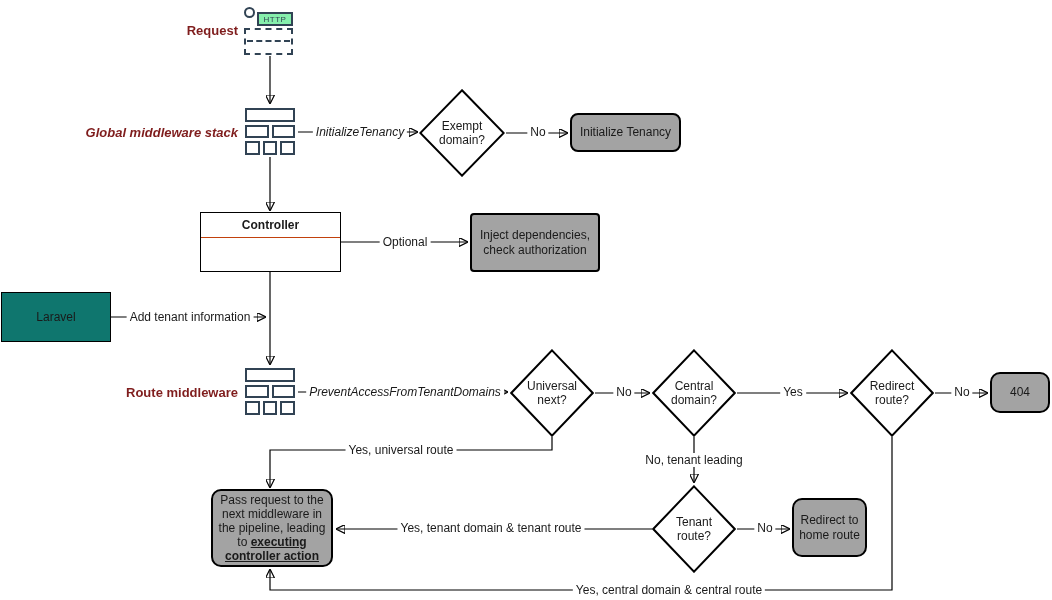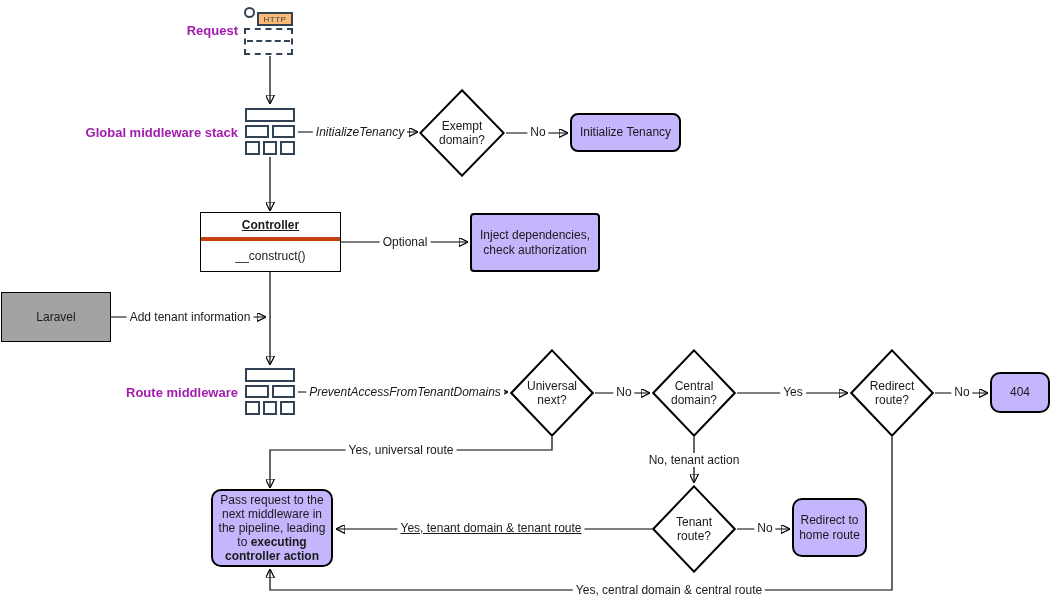--- a/index.html
+++ b/index.html
@@ -9,79 +9,79 @@
     overflow:hidden;
   }
   #connectors{position:absolute;left:0;top:0;width:1052px;height:600px;}
   #connectors path{stroke:#000;stroke-width:1.2;fill:none;}
 
   
   .abs{position:absolute;box-sizing:border-box;}
 
   
   .rbox{
-    border:2px solid #000;border-radius:10px;background:#c4b5fd;
+    border:2px solid #000;border-radius:10px;background:#a3a3a3;
     display:flex;align-items:center;justify-content:center;
     text-align:center;line-height:1.18;padding:3px 5px;
   }
   
   .pbox{
-    border:1px solid #000;background:#a3a3a3;
+    border:1px solid #000;background:#0f766e;
     display:flex;align-items:center;justify-content:center;text-align:center;
   }
   
   .uml{border:1px solid #000;background:#fff;display:flex;flex-direction:column;}
   .uml .uml-head{
     height:24px;display:flex;align-items:center;justify-content:center;
-    font-weight:bold;border-bottom:4px solid #c2410c;text-decoration:underline;
+    font-weight:bold;border-bottom:1px solid #c2410c;
   }
   .uml .uml-body{flex:1;display:flex;align-items:center;justify-content:center;}
 
   
   .diamond{display:flex;align-items:center;justify-content:center;text-align:center;}
   .diamond svg{position:absolute;left:0;top:0;width:100%;height:100%;}
   .diamond .lbl{position:relative;line-height:1.2;width:70%;}
 
   
   .edge-label{
     position:absolute;transform:translate(-50%,-50%);
     background:#fff;padding:0 3px;white-space:nowrap;color:#1a1a1a;
   }
   .italic{font-style:italic;}
 
   
   .nav-label{
-    position:absolute;font-weight:bold;color:#a21caf;font-size:13px;
+    position:absolute;font-weight:bold;color:#7f1d1d;font-size:13px;
     text-align:right;white-space:nowrap;
   }
 
   
   .mw-icon{position:absolute;width:50px;height:47px;display:flex;flex-direction:column;gap:3px;}
   .mw-row{display:flex;gap:3px;flex:1;}
   .mw-cell{flex:1;border:2px solid #314354;background:#fff;box-sizing:border-box;}
 
   
   .req-icon{position:absolute;width:52px;height:49px;}
   .req-http{
     position:absolute;left:13px;top:5px;width:36px;height:14px;
-    border:2px solid #314354;background:#fdba74;box-sizing:border-box;
+    border:2px solid #314354;background:#86efac;box-sizing:border-box;
     display:flex;align-items:center;justify-content:center;
     font-size:8px;letter-spacing:0.5px;color:#314354;
   }
   .req-circle{
     position:absolute;left:0;top:0;width:11px;height:11px;border-radius:50%;
     border:2px solid #314354;background:#fff;box-sizing:border-box;
   }
   .req-dash{
     position:absolute;left:0;top:21px;width:49px;height:27px;
     border:2px dashed #314354;background:#fff;box-sizing:border-box;
   }
   .req-dash-mid{position:absolute;left:1px;right:1px;top:10px;border-top:2px dashed #314354;}
 
-  .bold{font-weight:bold;}
+  .bold{font-weight:bold;text-decoration:underline;}
 </style>
 </head>
 <body>
 
 <div id="canvas">
 
   <svg id="connectors" xmlns="http://www.w3.org/2000/svg">
     <defs>
       <marker id="arr" markerWidth="9" markerHeight="9" refX="8" refY="4.5" orient="auto" markerUnits="userSpaceOnUse">
         <path d="M0,0 L9,4.5 L0,9 Z" fill="#000" stroke="none"></path>
@@ -121,36 +121,35 @@
     <div class="mw-row">
         <div class="mw-cell"></div>
         <div class="mw-cell"></div>
       </div>
     <div class="mw-row">
         <div class="mw-cell"></div>
         <div class="mw-cell"></div>
         <div class="mw-cell"></div>
       </div>
   </div>
-  <div class="nav-label" style="left:50px;top:125px;width:188px;">Global middleware stack</div>
+  <div class="nav-label" style="left:50px;top:125px;width:188px;font-style:italic;">Global middleware stack</div>
 
   <div class="abs diamond" style="left:419px;top:89px;width:86px;height:88px;">
     <svg viewBox="0 0 100 100" preserveAspectRatio="none">
         <polygon points="50,1.5 98.5,50 50,98.5 1.5,50" fill="#fff" stroke="#000" stroke-width="2" vector-effect="non-scaling-stroke"></polygon>
       </svg>
     <div class="lbl">Exempt domain?</div>
   </div>
 
   <div class="abs rbox" style="left:570px;top:113px;width:111px;height:39px;border-radius:8px;">
     <span>Initialize Tenancy</span>
   </div>
 
   <div class="abs uml" style="left:200px;top:212px;width:141px;height:60px;">
     <div class="uml-head">Controller</div>
-    <div class="uml-body">__construct()</div>
   </div>
 
   <div class="abs rbox" style="left:470px;top:213px;width:130px;height:59px;border-radius:4px;">
     <span>Inject dependencies, check authorization</span>
   </div>
 
   <div class="abs pbox" style="left:1px;top:292px;width:110px;height:50px;">
     <span>Laravel</span>
   </div>
 
@@ -212,18 +211,18 @@
 
   <div class="edge-label italic" style="left:360px;top:132px;">InitializeTenancy</div>
   <div class="edge-label" style="left:538px;top:132px;">No</div>
   <div class="edge-label" style="left:405px;top:242px;">Optional</div>
   <div class="edge-label" style="left:190px;top:317px;">Add tenant information</div>
   <div class="edge-label italic" style="left:405px;top:392px;">PreventAccessFromTenantDomains</div>
   <div class="edge-label" style="left:624px;top:392px;">No</div>
   <div class="edge-label" style="left:793px;top:392px;">Yes</div>
   <div class="edge-label" style="left:962px;top:392px;">No</div>
   <div class="edge-label" style="left:401px;top:450px;">Yes, universal route</div>
-  <div class="edge-label" style="left:694px;top:460px;">No, tenant action</div>
+  <div class="edge-label" style="left:694px;top:460px;">No, tenant leading</div>
   <div class="edge-label" style="left:765px;top:528px;">No</div>
-  <div class="edge-label" style="left:491px;top:528px;text-decoration:underline;">Yes, tenant domain &amp; tenant route</div>
+  <div class="edge-label" style="left:491px;top:528px;">Yes, tenant domain &amp; tenant route</div>
   <div class="edge-label" style="left:649px;top:590px;margin-left:20px;">Yes, central domain &amp; central route</div>
 
 </div>
 
 </body></html>

